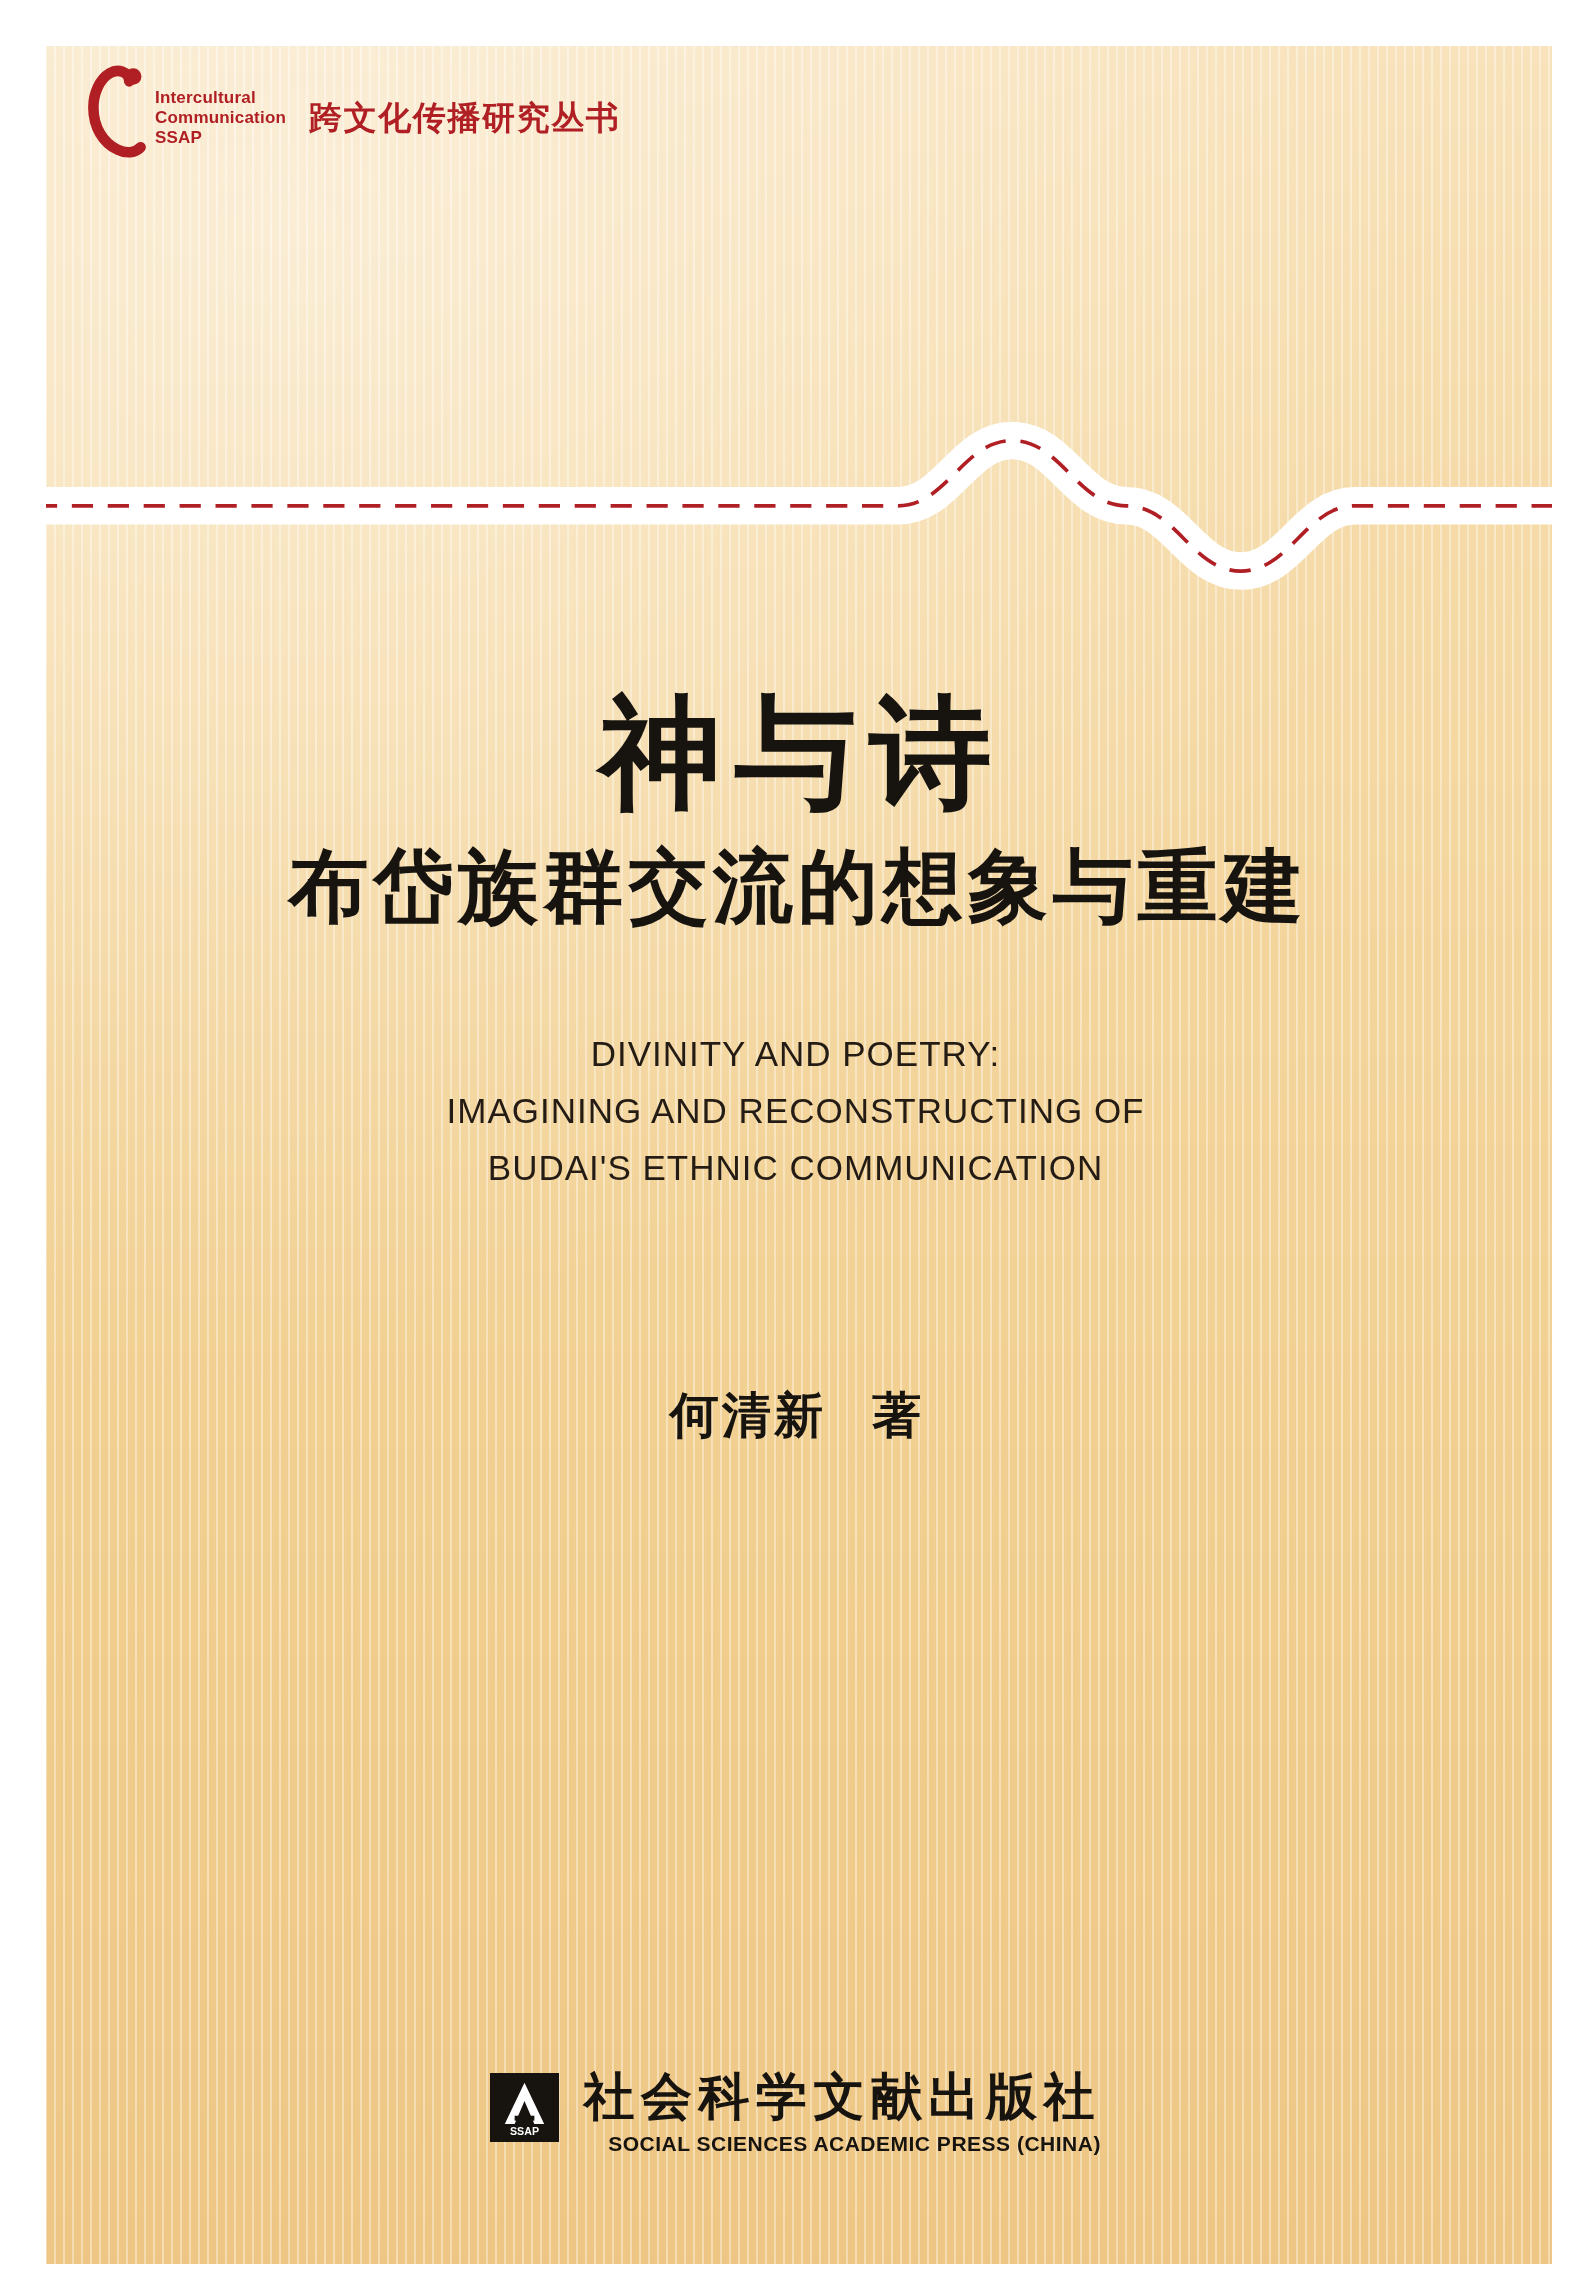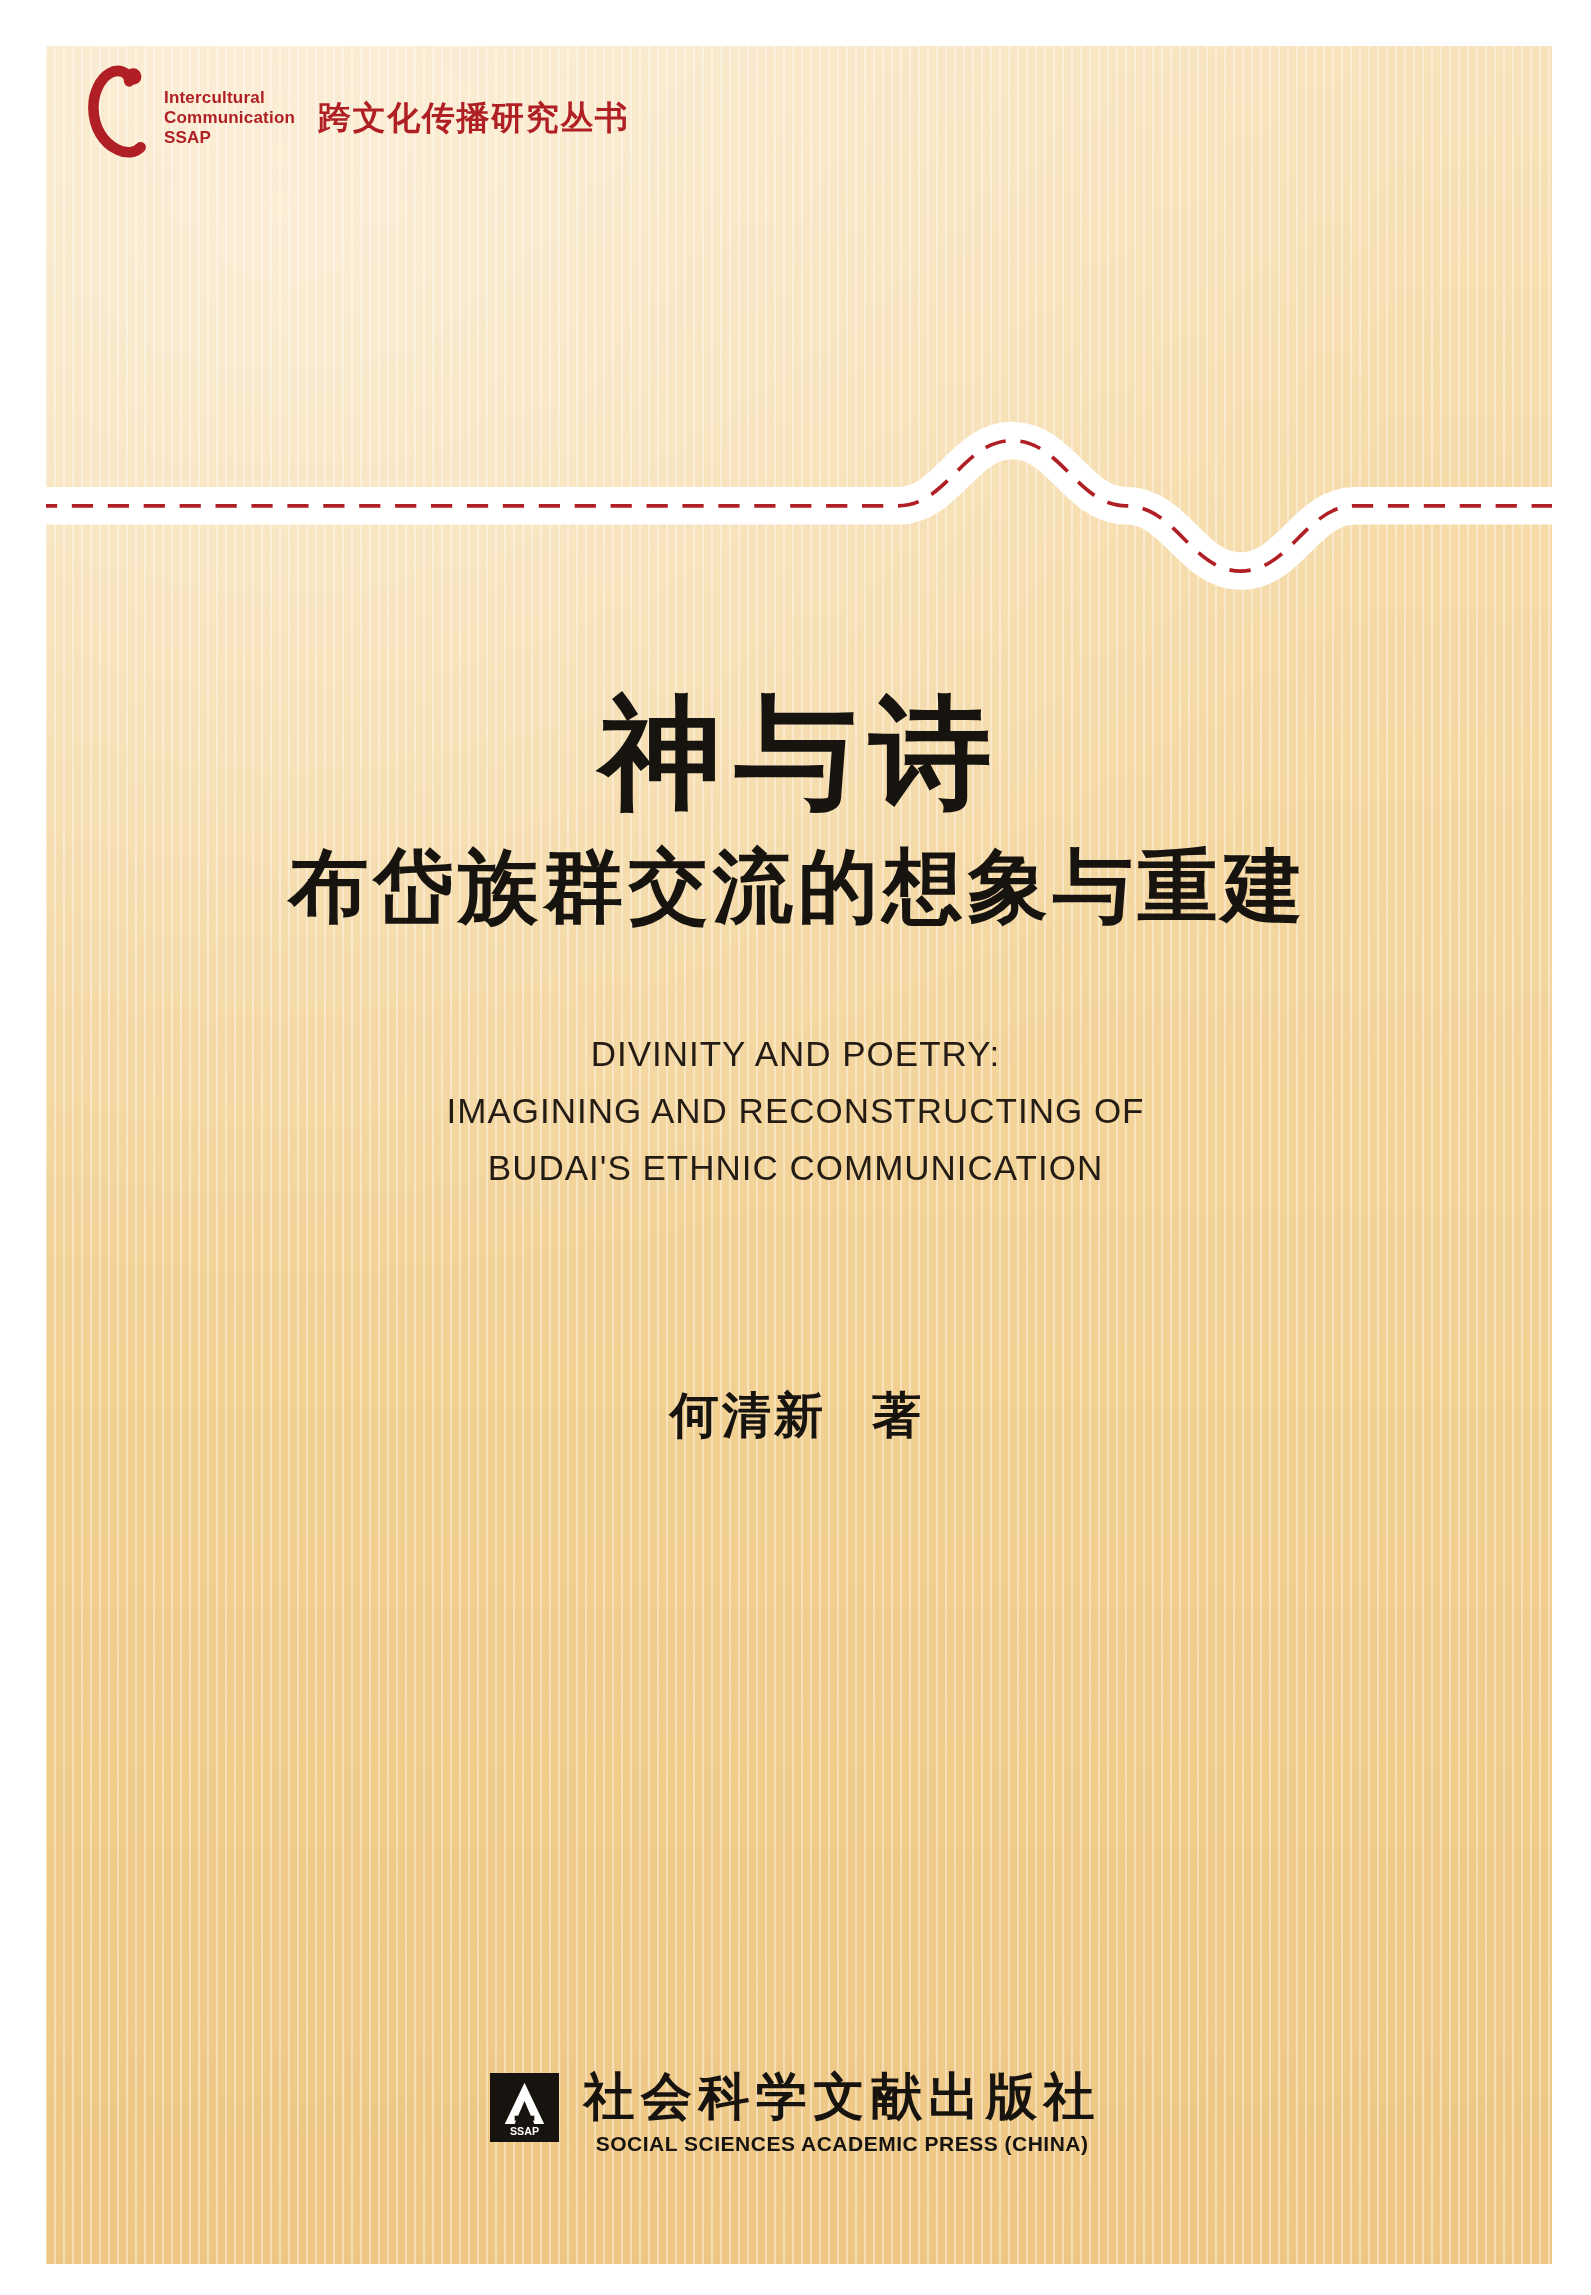--- a/index.html
+++ b/index.html
@@ -55,21 +55,21 @@
     z-index: 20;
   }
   .series-logo-mark {
     position: relative;
     width: 70px;
     height: 106px;
     flex: none;
   }
   .series-logo-mark svg { display: block; }
   .series-logo-words {
-    margin-left: 12px;
+    margin-left: 3px;
     line-height: 1.18;
     color: #b01f24;
     font-weight: bold;
     font-size: 17px;
     letter-spacing: 0.2px;
     font-family: "Liberation Sans", sans-serif;
   }
   .series-logo-words div { white-space: nowrap; }
   .series-title-cn {
     margin-left: 23px;
@@ -166,21 +166,21 @@
     align-items: flex-start;
     z-index: 20;
   }
   .pub-mark {
     width: 77px;
     height: 69px;
     flex: none;
     margin-right: 16.3px;
     margin-top: 3.3px;
   }
-  .pub-texts { text-align: center; }
+  .pub-texts { text-align: right; }
   .pub-cn {
     font-family: "DejaVu Sans", sans-serif;
     font-weight: bold;
     font-size: 51px;
     letter-spacing: 6.5px;
     color: #17130f;
     line-height: 1.06;
     white-space: nowrap;
   }
   .pub-en {

